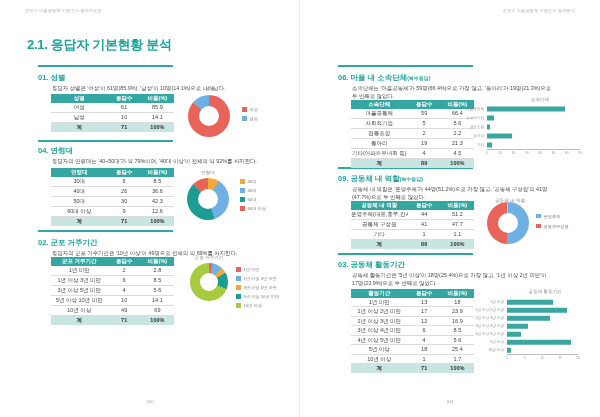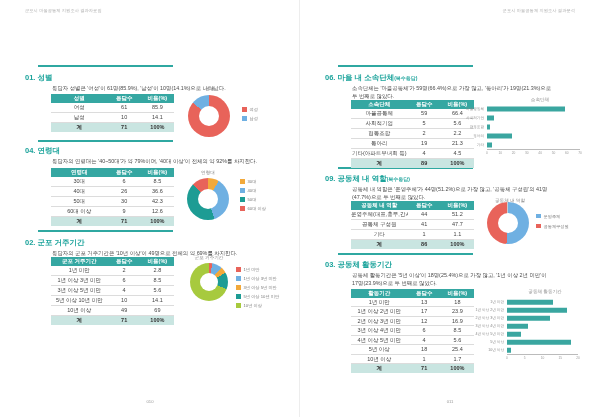--- a/index.html
+++ b/index.html
@@ -18,21 +18,21 @@
   .doc-title{position:absolute;left:27px;top:27px;font-size:13px;font-weight:bold;color:var(--accent,#1ba39b);letter-spacing:-0.3px;white-space:nowrap}
 
   .rule{position:absolute;left:38px;width:135px;height:1.5px;background:var(--rule,#2fa8a1)}
   .r1{top:65px}.r2{top:140px}.r3{top:230px}
   .r4{top:65px}.r5{top:167px}.r6{top:253px}
 
   .sec{position:absolute;left:0;width:300px}
   .s01{top:73px}.s02{top:146px}.s03{top:238px}
   .s04{top:73px}.s05{top:174px}.s06{top:260px}
 
-  .sec-h{position:absolute;left:25px;top:0;margin:0;font-size:7.5px;font-weight:bold;color:var(--accent,#1ba39b);white-space:nowrap}
+  .sec-h{position:absolute;left:38px;top:0;margin:0;font-size:7.5px;font-weight:bold;color:var(--accent,#1ba39b);white-space:nowrap}
   .sec-h .suffix{font-size:5px;font-weight:bold}
   .desc{position:absolute;left:52px;top:11px;margin:0;width:242px;font-size:5.4px;line-height:8px;color:var(--text,#4a4a4a)}
   .desc .dline{display:block;white-space:nowrap}
 
   .table{position:absolute;left:51px;width:123px;color:#444;font-size:5.5px}
   .s01 .table{top:21px}.s02 .table{top:22px}.s03 .table{top:19px}
   .s04 .table{top:27px}.s05 .table{top:27px}.s06 .table{top:29px}
   .tr{display:flex;height:9px;line-height:9px;text-align:center}
   .s06 .tr{height:8.5px;line-height:8.5px}
   .tr.head{background:var(--table_header,#35a7a2);color:#fff;font-weight:bold}
@@ -85,20 +85,21 @@
 
   .pagenum{position:absolute;bottom:13px;left:0;width:100%;text-align:center;font-size:4.2px;color:#999}
 </style>
 </head>
 <body>
 
 <div class="spread">
 
   <div class="page left">
     <div class="runhead l">군포시 마을공동체 지원조사 결과자료집</div>
+    <h1 class="doc-title">2.1. 응답자 기본현황 분석</h1>
     <div class="rule r1"></div>
     <div class="rule r2"></div>
     <div class="rule r3"></div>
 
     <section class="sec s01">
       <h3 class="sec-h"><span>01. 성별</span></h3>
       <p class="desc">
           <span class="dline">응답자 성별은 '여성'이 61명(85.9%), '남성'이 10명(14.1%)으로 나타났다.</span>
         </p>
       <div class="table">

